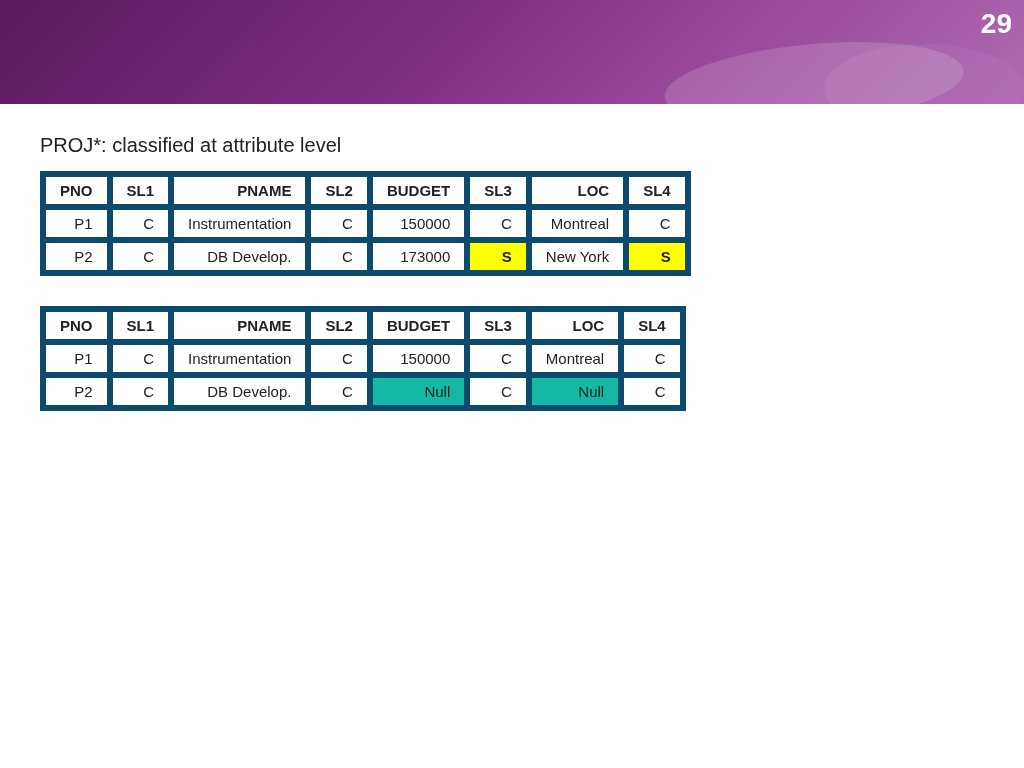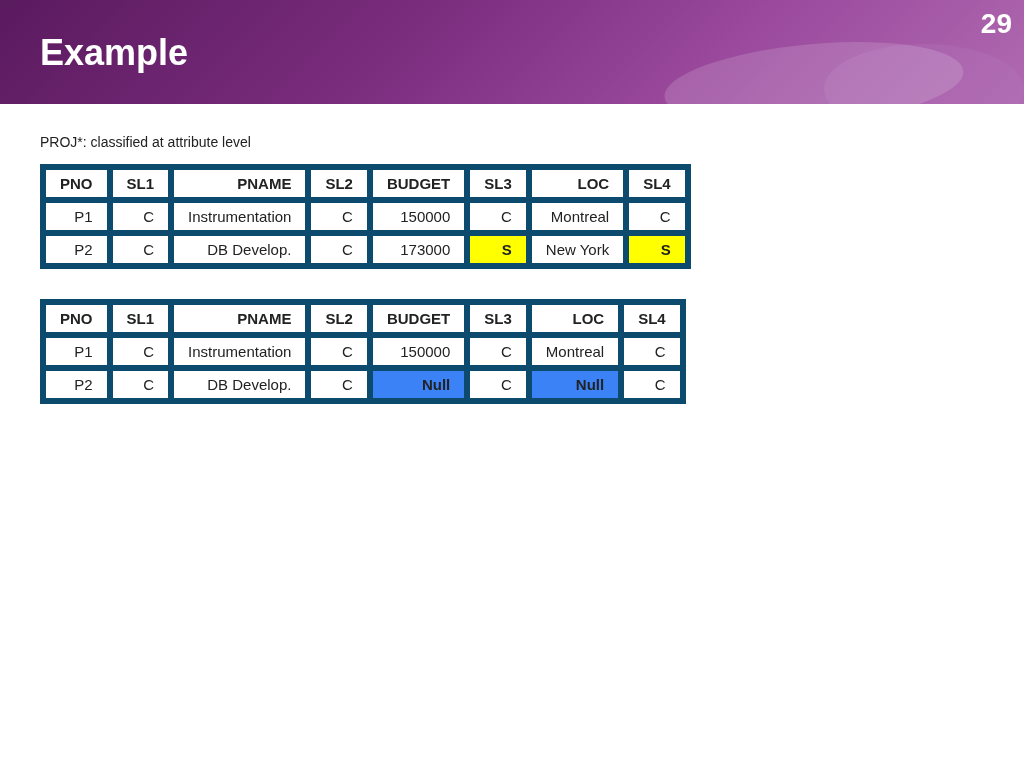--- a/index.html
+++ b/index.html
@@ -61,21 +61,21 @@
       font-weight: bold;
       color: #ffffff;
     }
 
     
     .content {
       padding: 30px 40px;
     }
 
     .section-title {
-      font-size: 14px;
+      font-size: 20px;
       color: #222;
       margin-bottom: 14px;
       font-weight: normal;
     }
 
     .section-title span.underline {
       text-decoration: underline;
     }
 
     
@@ -96,35 +96,34 @@
       background: #fff;
       font-weight: bold;
     }
 
     .highlight-yellow {
       background-color: #ffff00;
       font-weight: bold;
     }
 
     .highlight-null {
-      background-color: #3b82f6;
-      font-weight: bold;
+      background-color: #14b8a6;
+      font-weight: normal;
       padding-left: 40px;
     }
 
     .section-gap {
       margin-bottom: 20px;
     }
   </style>
 </head>
 <body>
 
 <div class="header-banner">
   <span class="slide-number">29</span>
-  <span class="header-title">Example</span>
 </div>
 
 <div class="content">
 
   <div class="section-gap">
     <div class="section-title">
       <span>PROJ*: classified at attribute level</span>
     </div>
 
     <table>

